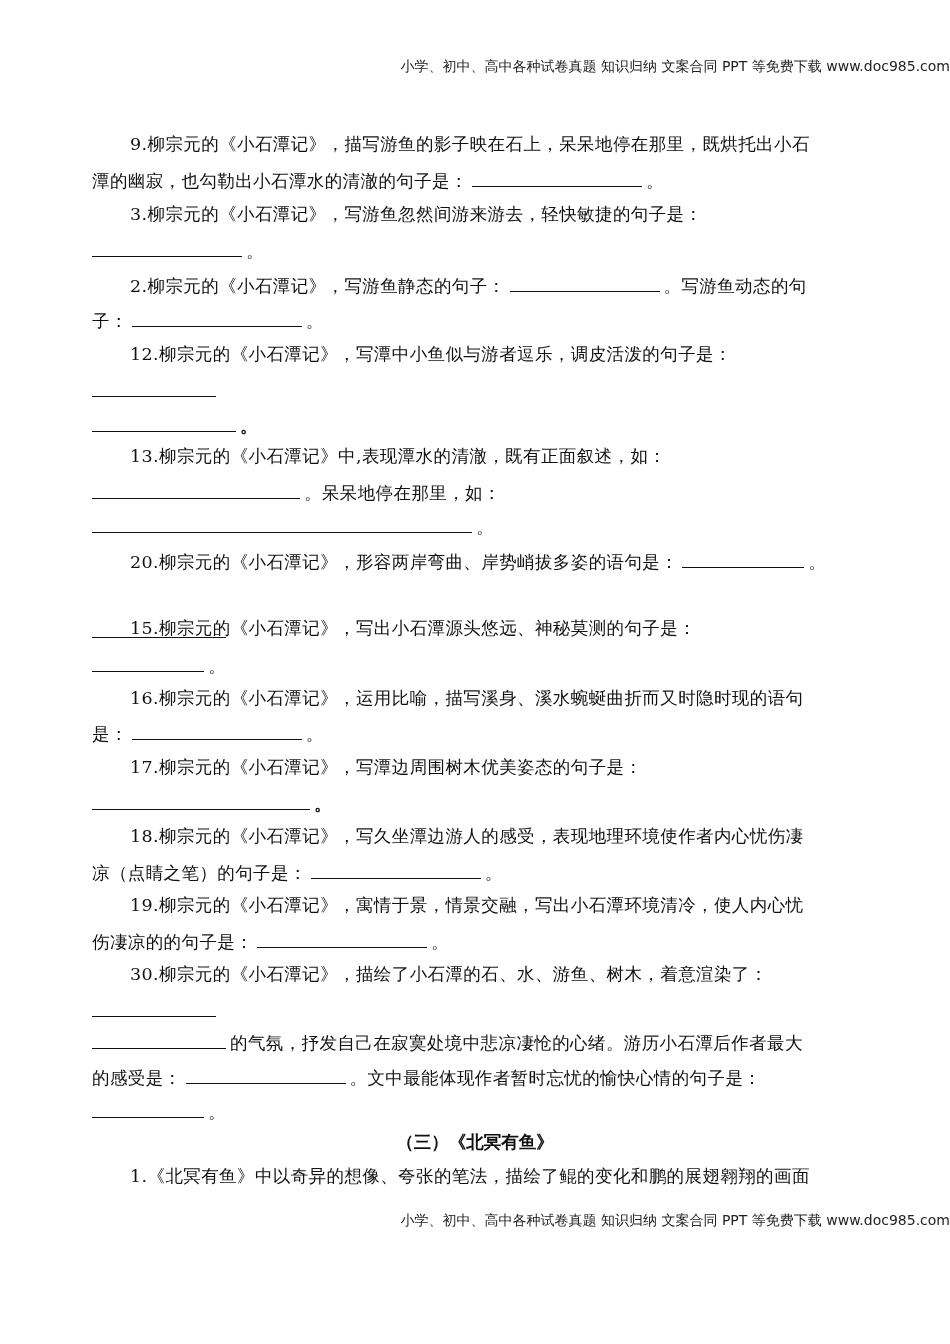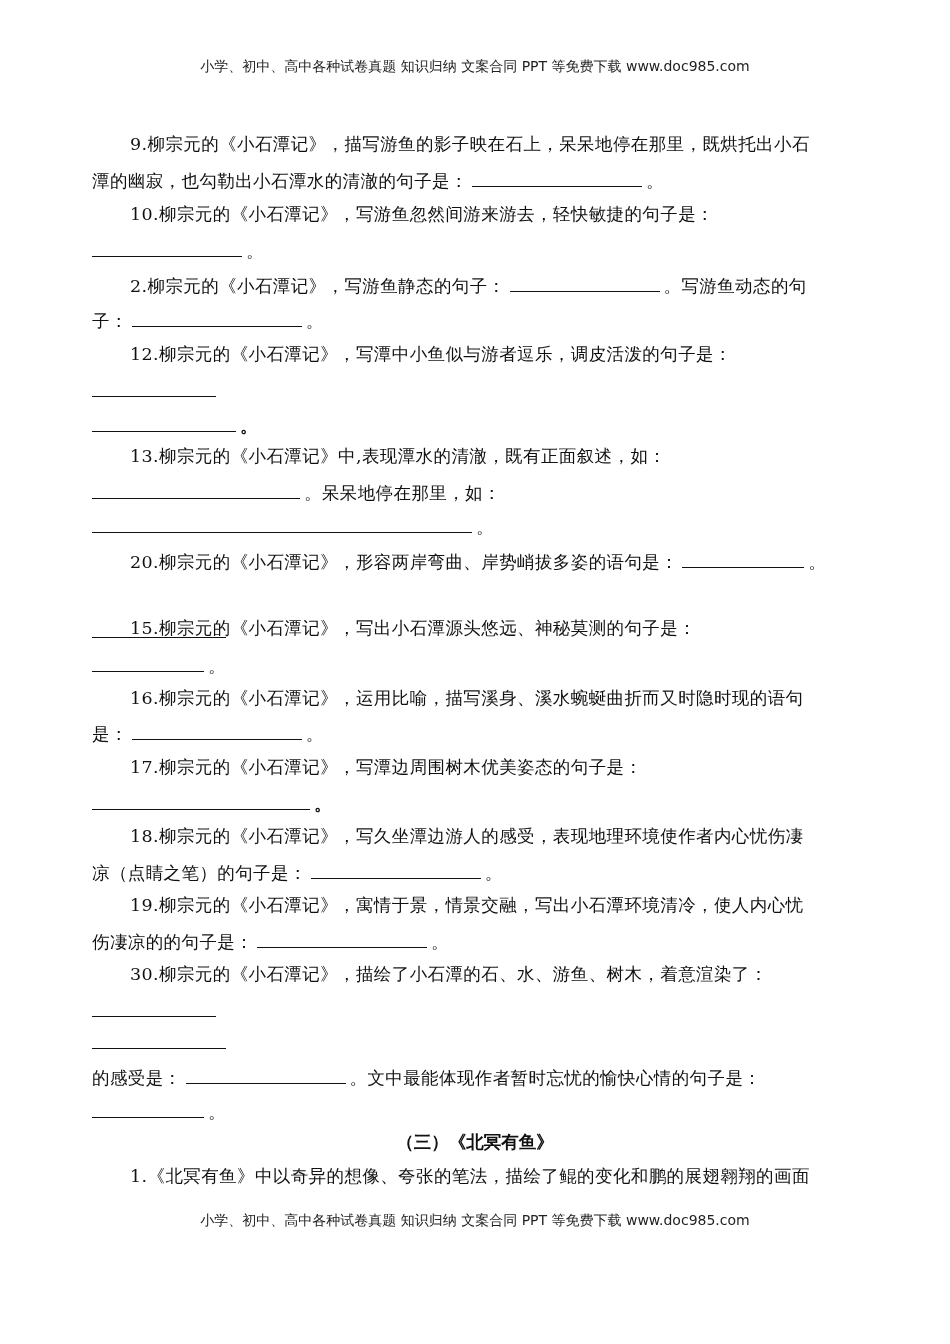--- a/index.html
+++ b/index.html
@@ -2,21 +2,21 @@
 <html><head>
   <meta charset="utf-8">
   <style>
     html, body { margin: 0; padding: 0; background: #ffffff; }
     body {
       width: 950px; height: 1344px; position: relative; overflow: hidden;
       font-family: "DejaVu Serif", "Liberation Serif", serif;
       color: #111;
     }
     .hf {
-      position: absolute; left: 0; width: 950px; text-align: center;
+      position: absolute; left: 0; width: 950px; text-align: right;
       font-family: "DejaVu Sans", "Liberation Sans", sans-serif;
       font-size: 14px; color: #222; letter-spacing: 0px;
     }
     .header { top: 58px; }
     .footer { top: 1212px; }
     .line {
       position: absolute; left: 92px;
       font-size: 17.5px; line-height: 22px; white-space: nowrap;
       letter-spacing: 0.4px;
     }
@@ -32,21 +32,21 @@
     }
   </style>
 </head>
 <body>
 
 <div class="hf header">小学、初中、高中各种试卷真题 知识归纳 文案合同 PPT 等免费下载  www.doc985.com</div>
 
 <div class="line indent" style="top:133px">9.柳宗元的《小石潭记》，描写游鱼的影子映在石上，呆呆地停在那里，既烘托出小石</div>
 <div class="line" style="top:168px"><span>潭的幽寂，也勾勒出小石潭水的清澈的句子是：</span><span class="blank" style="width:170px"></span><span>。</span></div>
 
-<div class="line indent" style="top:203px">10.柳宗元的《小石潭记》，写游鱼忽然间游来游去，轻快敏捷的句子是：</div>
+<div class="line indent" style="top:203px">3.柳宗元的《小石潭记》，写游鱼忽然间游来游去，轻快敏捷的句子是：</div>
 <div class="line" style="top:238px"><span class="blank nomargin-left" style="width:150px"></span><span>。</span></div>
 
 <div class="line indent" style="top:273px"><span>2.柳宗元的《小石潭记》，写游鱼静态的句子：</span><span class="blank" style="width:150px"></span><span>。写游鱼动态的句</span></div>
 <div class="line" style="top:308px"><span>子：</span><span class="blank" style="width:170px"></span><span>。</span></div>
 
 <div class="line indent" style="top:343px">12.柳宗元的《小石潭记》，写潭中小鱼似与游者逗乐，调皮活泼的句子是：</div>
 <div class="line" style="top:378px"><span class="blank nomargin-left" style="width:124px"></span></div>
 <div class="line" style="top:413px"><span class="blank nomargin-left" style="width:144px"></span><span style="font-weight:bold">。</span></div>
 
 <div class="line indent" style="top:445px">13.柳宗元的《小石潭记》中,表现潭水的清澈，既有正面叙述，如：</div>
@@ -66,21 +66,21 @@
 <div class="line" style="top:791px"><span class="blank nomargin-left" style="width:218px"></span><span style="font-weight:bold">。</span></div>
 
 <div class="line indent" style="top:825px">18.柳宗元的《小石潭记》，写久坐潭边游人的感受，表现地理环境使作者内心忧伤凄</div>
 <div class="line" style="top:860px"><span>凉（点睛之笔）的句子是：</span><span class="blank" style="width:170px"></span><span>。</span></div>
 
 <div class="line indent" style="top:894px">19.柳宗元的《小石潭记》，寓情于景，情景交融，写出小石潭环境清冷，使人内心忧</div>
 <div class="line" style="top:929px"><span>伤凄凉的的句子是：</span><span class="blank" style="width:170px"></span><span>。</span></div>
 
 <div class="line indent" style="top:963px">30.柳宗元的《小石潭记》，描绘了小石潭的石、水、游鱼、树木，着意渲染了：</div>
 <div class="line" style="top:998px"><span class="blank nomargin-left" style="width:124px"></span></div>
-<div class="line" style="top:1030px"><span class="blank nomargin-left" style="width:134px"></span></div>
+<div class="line" style="top:1030px"><span class="blank nomargin-left" style="width:134px"></span><span>的气氛，抒发自己在寂寞处境中悲凉凄怆的心绪。游历小石潭后作者最大</span></div>
 <div class="line" style="top:1065px"><span>的感受是：</span><span class="blank" style="width:160px"></span><span>。文中最能体现作者暂时忘忧的愉快心情的句子是：</span></div>
 <div class="line" style="top:1099px"><span class="blank nomargin-left" style="width:112px"></span><span>。</span></div>
 
 <div class="title">（三）《北冥有鱼》</div>
 
 <div class="line indent" style="top:1165px">1.《北冥有鱼》中以奇异的想像、夸张的笔法，描绘了鲲的变化和鹏的展翅翱翔的画面</div>
 
 <div class="hf footer">小学、初中、高中各种试卷真题 知识归纳 文案合同 PPT 等免费下载  www.doc985.com</div>
 
 </body></html>

